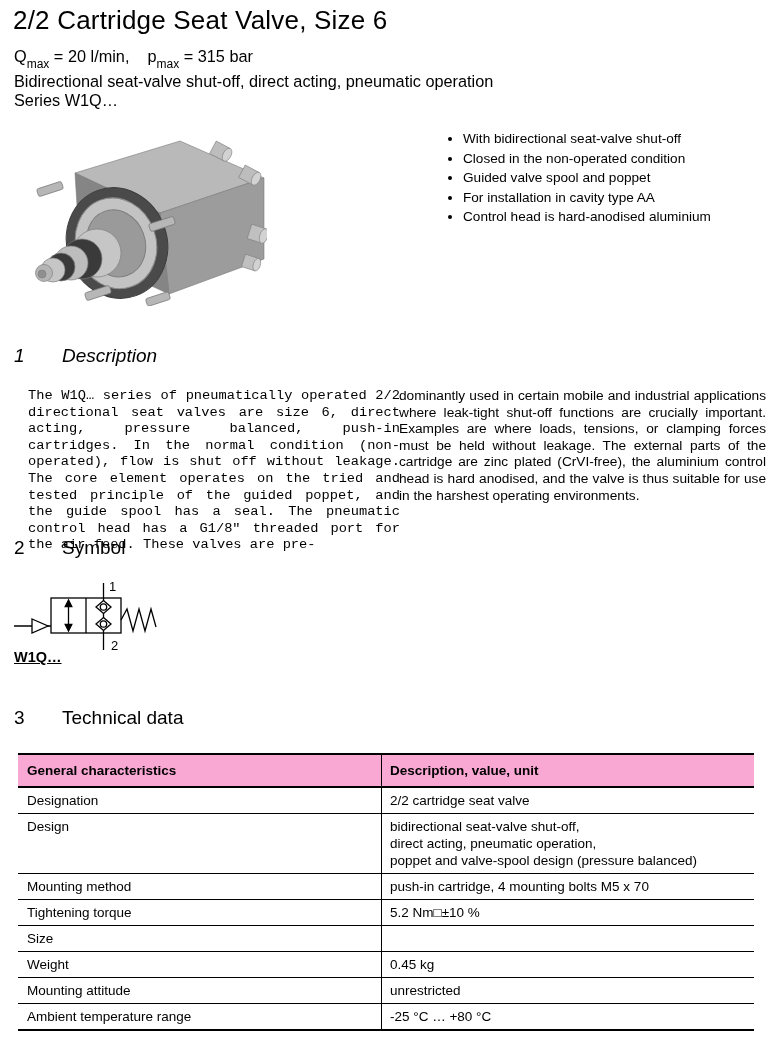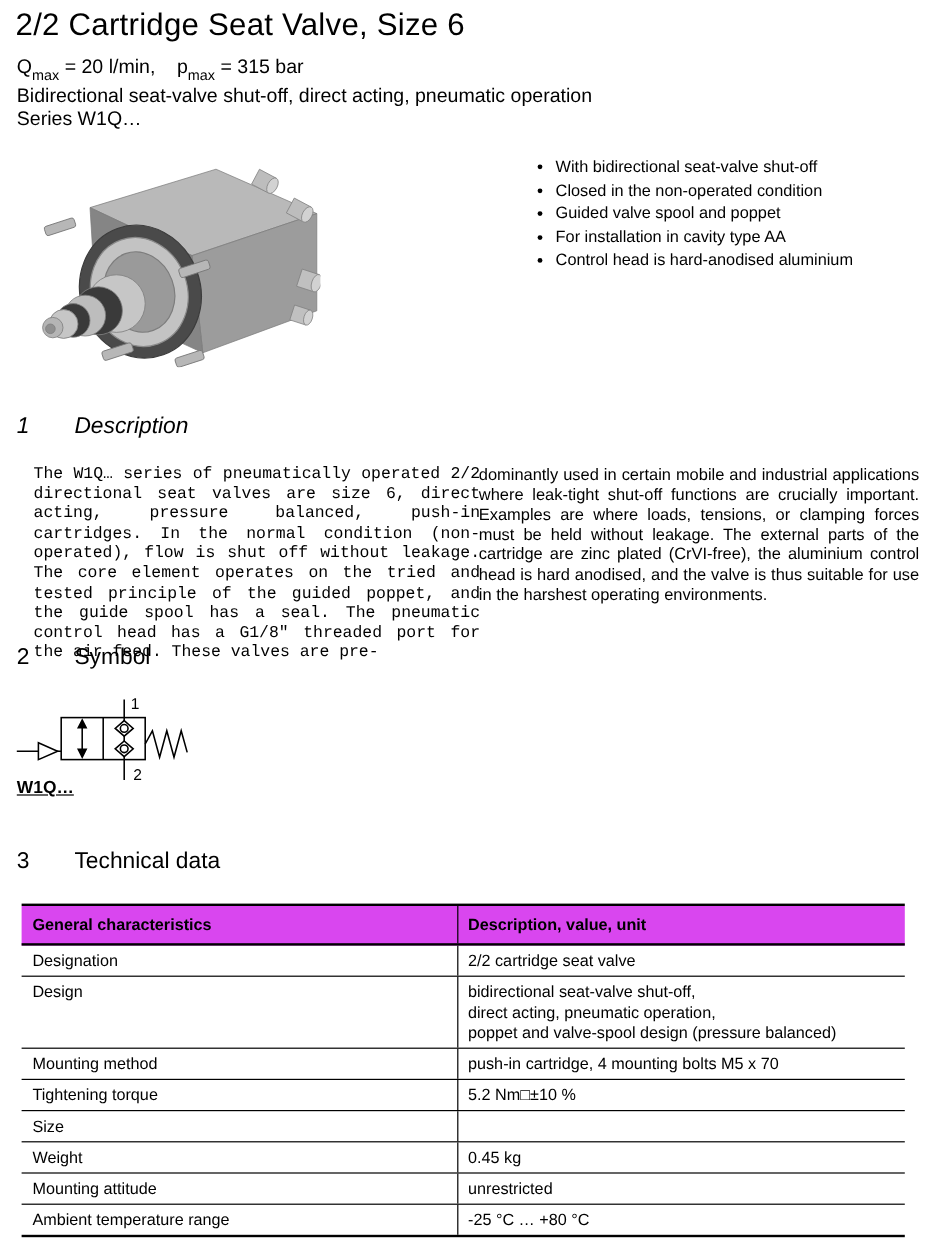--- a/index.html
+++ b/index.html
@@ -26,21 +26,21 @@
   .desc-left{left:28px;top:388px;width:372px;font-family:Liberation Mono, monospace;}
   .desc-right{left:399px;top:388px;width:367px;}
 
   .symbol-svg{left:12px;top:580px;}
   .sym-caption{left:14px;top:649px;font-size:14.5px;font-weight:bold;text-decoration:underline;}
 
   .product-svg{left:12px;top:131px;}
 
   .ttable{left:18px;top:753px;width:736px;border-top:2px solid #000;font-size:13.5px;line-height:17px;}
   .trow{display:flex;border-bottom:1.5px solid #000;}
-  .trow.thead{background:#d946ef;font-weight:bold;border-bottom:2px solid #000;align-items:center;}
+  .trow.thead{background:#f9a8d4;font-weight:bold;border-bottom:2px solid #000;align-items:center;}
   .trow:last-child{border-bottom:2px solid #000;}
   .c1{width:364px;box-sizing:border-box;border-right:1px solid #000;padding:4px 10px 4px 9px;}
   .c2{flex:1;box-sizing:border-box;padding:4px 8px;}
   .thead .c1,.thead .c2{padding-top:7px;padding-bottom:7px;}
 </style>
 </head>
 <body>
 
 <div class="page">
 

